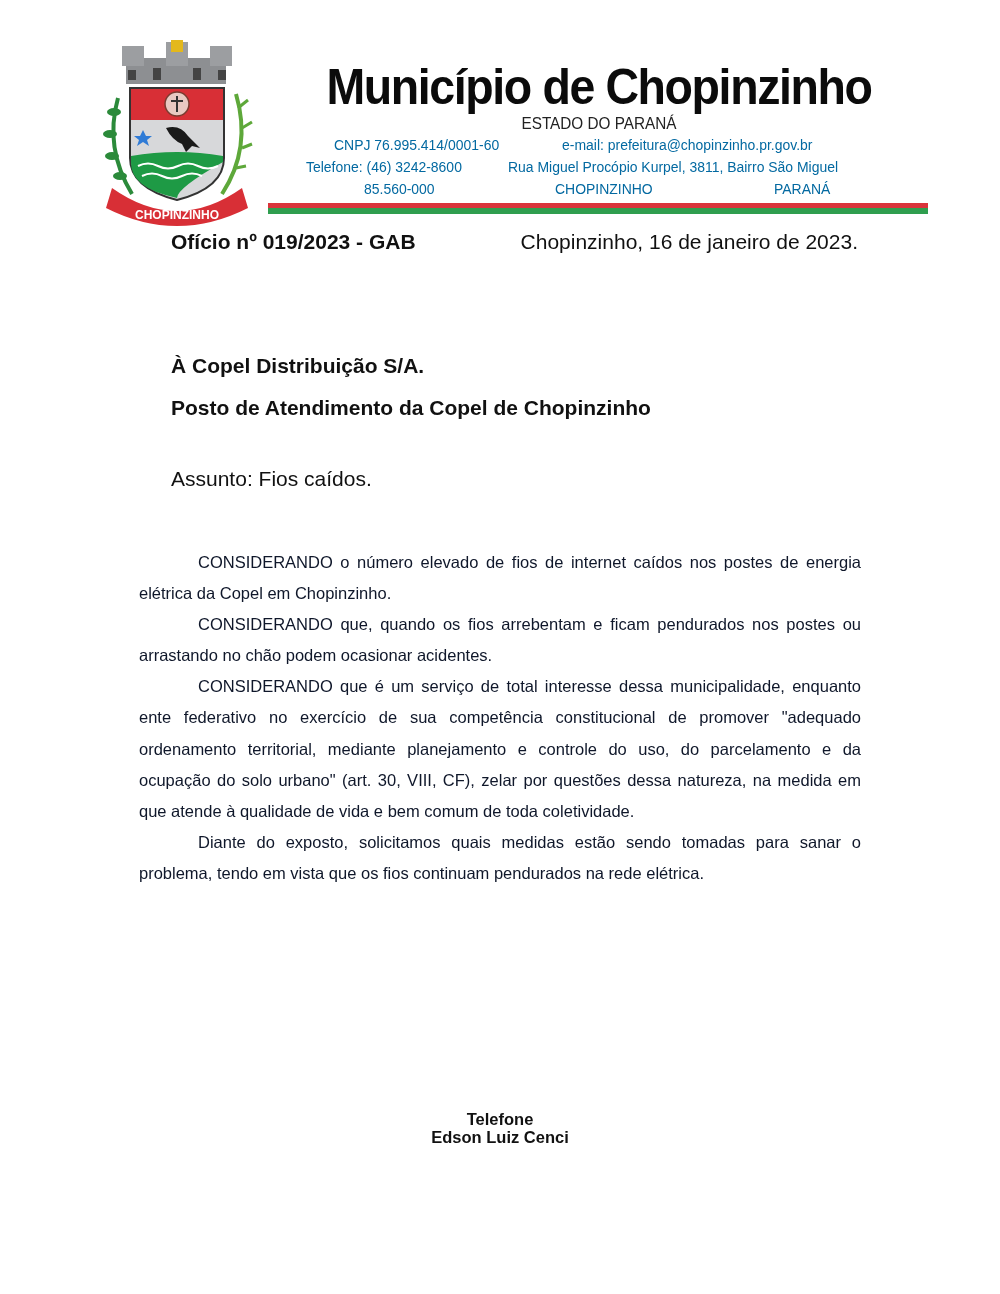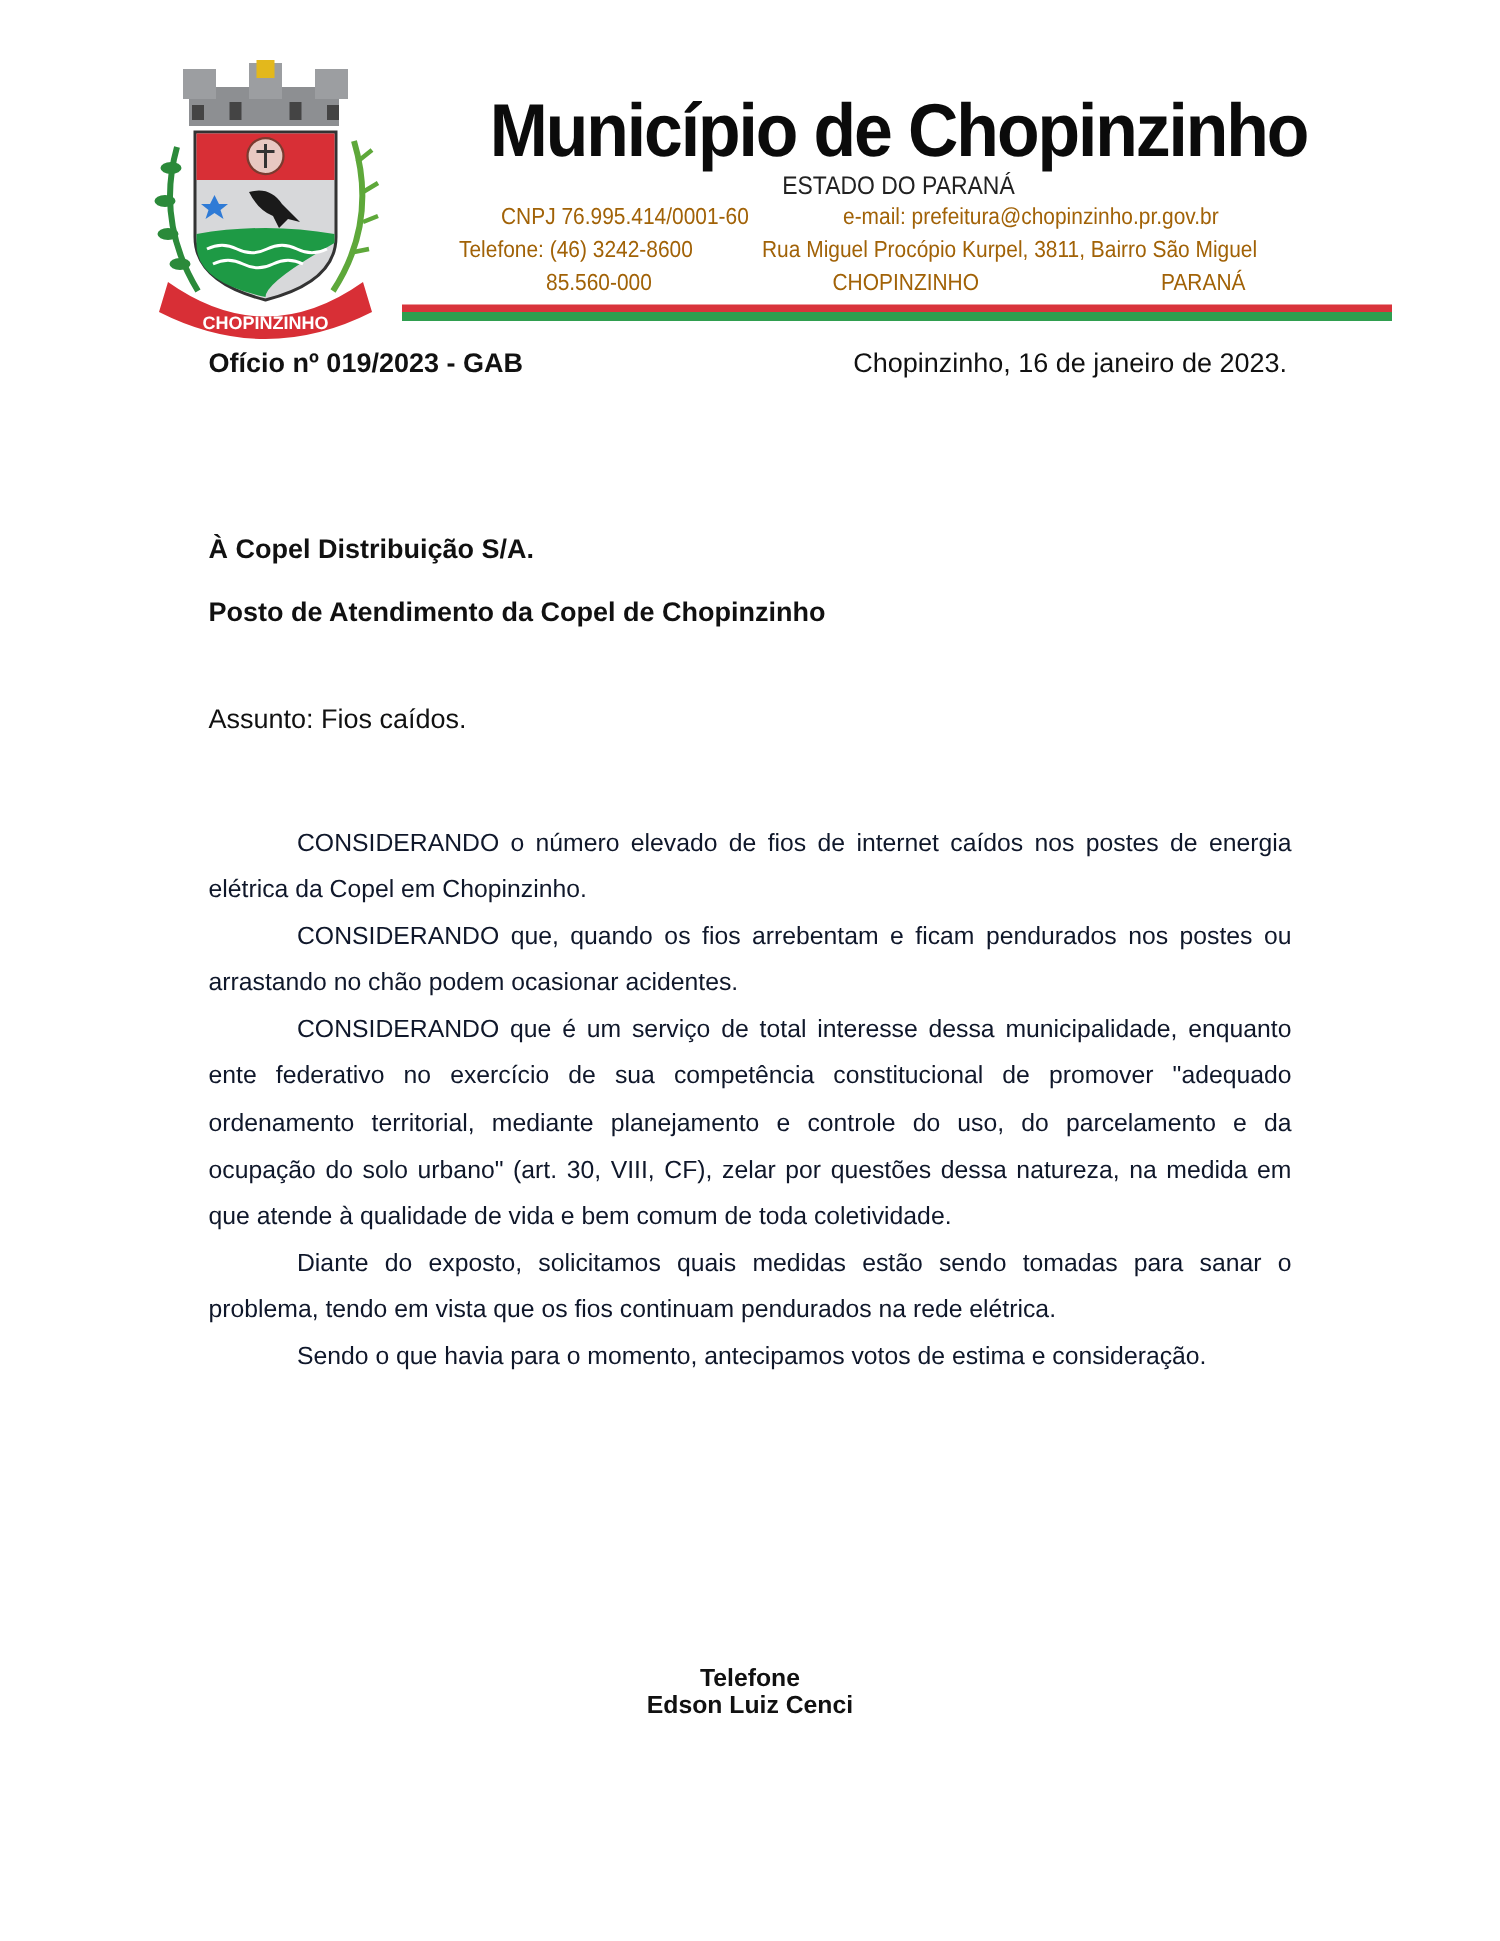--- a/index.html
+++ b/index.html
@@ -1,26 +1,26 @@
 <!DOCTYPE html>
 <html><head>
 <meta charset="utf-8">
 <style>
   html, body { margin: 0; padding: 0; background: #ffffff; }
   body { width: 1000px; height: 1294px; position: relative; overflow: hidden; font-family: "Liberation Sans", sans-serif; color: #111; }
   .crest { position: absolute; left: 98px; top: 38px; width: 158px; height: 190px; }
   .letterhead { position: absolute; left: 268px; top: 58px; width: 662px; }
   .lh-title { font-family: "Liberation Sans", sans-serif; font-weight: bold; font-size: 50px; letter-spacing: -1.5px; line-height: 58px; color: #0b0b0b; text-align: center; white-space: nowrap; transform: scaleX(0.93); transform-origin: center; }
   .lh-state { text-align: center; font-size: 17px; line-height: 20px; margin-top: -2px; color: #222; transform: scaleX(0.9); }
-  .lh-row { position: relative; height: 22px; font-size: 15.5px; color: #a16207; white-space: nowrap; }
+  .lh-row { position: relative; height: 22px; font-size: 15.5px; color: #0369a1; white-space: nowrap; }
   .lh-row span { position: absolute; top: 2px; transform: scaleX(0.9); transform-origin: left; }
   .stripe { position: absolute; left: 268px; top: 203px; width: 660px; height: 12px; }
   .stripe .r { height: 5px; background: #d9343b; }
   .stripe .g { height: 6px; background: #2f9e4f; }
-  .doc-line { position: absolute; font-size: 18px; line-height: 20px; white-space: nowrap; }
+  .doc-line { position: absolute; font-size: 21px; line-height: 20px; white-space: nowrap; margin-left: 32px; }
   .bold { font-weight: bold; }
   .body-text { position: absolute; left: 139px; top: 547px; width: 722px; font-size: 16.5px; line-height: 31.1px; text-align: justify; color: #0f172a; }
   .body-text p { margin: 0; text-indent: 59px; }
   .sig { position: absolute; left: 139px; width: 722px; text-align: center; font-weight: bold; font-size: 16.5px; }
 </style>
 </head>
 <body>
 
 <svg class="crest" viewBox="0 0 158 190" xmlns="http://www.w3.org/2000/svg">
 
@@ -84,17 +84,16 @@
 <div class="doc-line bold" style="left:139px; top:356px;">À Copel Distribuição S/A.</div>
 <div class="doc-line bold" style="left:139px; top:398px;">Posto de Atendimento da Copel de Chopinzinho</div>
 
 <div class="doc-line" style="left:139px; top:469px;">Assunto: Fios caídos.</div>
 
 <div class="body-text">
   <p>CONSIDERANDO o número elevado de fios de internet caídos nos postes de energia elétrica da Copel em Chopinzinho.</p>
   <p>CONSIDERANDO que, quando os fios arrebentam e ficam pendurados nos postes ou arrastando no chão podem ocasionar acidentes.</p>
   <p>CONSIDERANDO que é um serviço de total interesse dessa municipalidade, enquanto ente federativo no exercício de sua competência constitucional de promover "adequado ordenamento territorial, mediante planejamento e controle do uso, do parcelamento e da ocupação do solo urbano" (art. 30, VIII, CF), zelar por questões dessa natureza, na medida em que atende à qualidade de vida e bem comum de toda coletividade.</p>
   <p>Diante do exposto, solicitamos quais medidas estão sendo tomadas para sanar o problema, tendo em vista que os fios continuam pendurados na rede elétrica.</p>
-  <p style="text-align:left">Sendo o que havia para o momento, antecipamos votos de estima e consideração.</p>
 </div>
 
 <div class="sig" style="top:1080px;margin-top:48px;">Edson Luiz Cenci</div>
 <div class="sig" style="top:1110px;">Telefone</div>
 
 </body></html>

